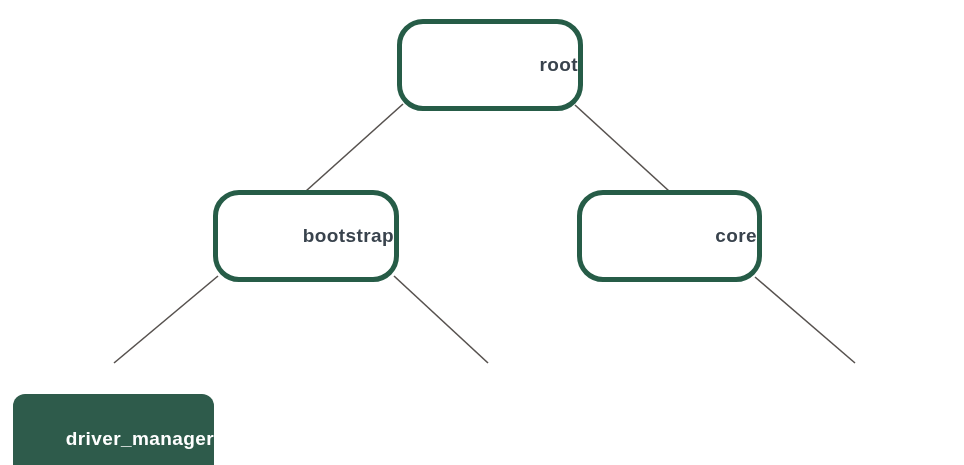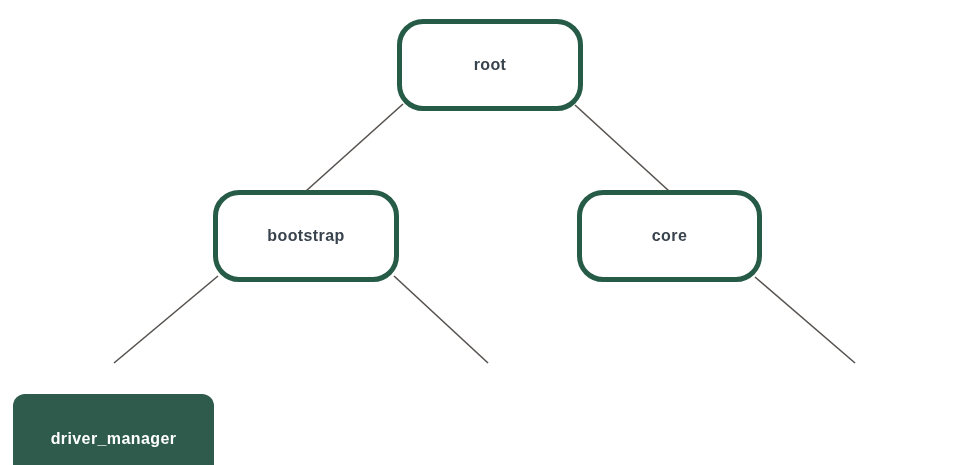--- a/index.html
+++ b/index.html
@@ -19,23 +19,23 @@
     position: absolute;
     left: 0;
     top: 0;
     width: 964px;
     height: 465px;
   }
   .node {
     position: absolute;
     display: flex;
     align-items: center;
-    justify-content: center;
+    justify-content: flex-end;
     box-sizing: border-box;
-    font-size: 16px;
+    font-size: 19px;
     font-weight: 700;
     letter-spacing: 0.4px;
   }
   .node.outlined {
     background: #ffffff;
     border: 5px solid #265c47;
     border-radius: 26px;
     color: #39434d;
   }
   .node.filled {

